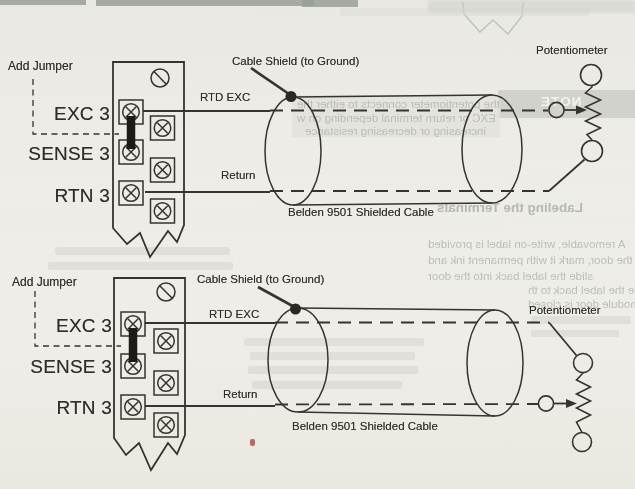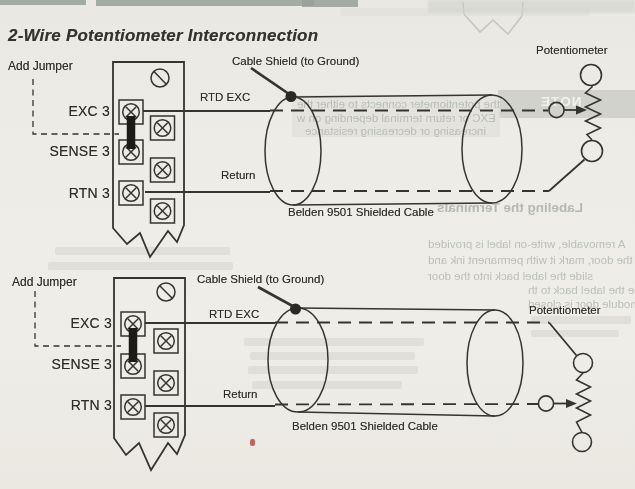--- a/index.html
+++ b/index.html
@@ -3,21 +3,21 @@
 <meta charset="utf-8">
 <style>
   html,body{margin:0;padding:0;}
   .page{
     position:relative;width:635px;height:489px;overflow:hidden;
     background:linear-gradient(180deg,#eae8e2 0%,#edece6 30%,#eeede7 70%,#eae8e1 100%);
     font-family:"Liberation Sans",sans-serif;color:#2f2e29;
   }
   .lbl{position:absolute;font-size:11.5px;line-height:1.1;color:#2e2d28;white-space:nowrap;
        text-shadow:0 0 .5px rgba(46,45,40,.55);text-align:right;}
-  .lbl-term{font-size:14px;letter-spacing:.2px;}
+  .lbl-term{font-size:19px;letter-spacing:.2px;}
   .title{position:absolute;left:8px;top:26px;font-size:17px;font-style:italic;font-weight:700;
          letter-spacing:.2px;color:#34332d;text-shadow:0 0 .6px rgba(40,40,35,.5);white-space:nowrap;}
   .ralign{text-align:right;}
   
   .bleed{position:absolute;transform:scaleX(-1);filter:blur(.6px);color:#adb5ac;
          opacity:.8;white-space:nowrap;font-size:11.5px;}
   .bleed-h{font-size:13.5px;font-weight:700;color:#a6aea5;}
   .band{position:absolute;}
   .smudge{position:absolute;background:#d5d4ce;opacity:.55;filter:blur(.6px);border-radius:2px;}
   .streak{position:absolute;background:#98a09a;opacity:.85;filter:blur(.4px);}
@@ -205,21 +205,20 @@
       <circle cx="295.5" cy="309" r="5.5" fill="#2a2926"></circle>
 
       <g>
         <circle class="ink" cx="583" cy="363" r="9.5" stroke-width="1.6"></circle>
         <path class="ink" stroke-width="1.6" d="M583,372.5 L583,373 L576.5,380 L590.5,387 L576.5,394 L590.5,401 L576.5,408 L590.5,415 L576.5,422 L582,432.5"></path>
         <circle class="ink" cx="582" cy="442" r="9.5" stroke-width="1.6"></circle>
       </g>
     </g>
   </svg>
 
-  <div class="title">2-Wire Potentiometer Interconnection</div>
 
   <div class="lbl" style="left:8px;top:60px;font-size:12px;">Add Jumper</div>
   <div class="lbl lbl-term ralign" style="left:40px;top:104px;width:70px;">EXC 3</div>
   <div class="lbl lbl-term ralign" style="left:25px;top:144px;width:85px;">SENSE 3</div>
   <div class="lbl lbl-term ralign" style="left:40px;top:186px;width:70px;">RTN 3</div>
   <div class="lbl" style="left:232px;top:55px;">Cable Shield (to Ground)</div>
   <div class="lbl" style="left:200px;top:91px;">RTD EXC</div>
   <div class="lbl" style="left:221px;top:169px;">Return</div>
   <div class="lbl" style="left:288px;top:206px;">Belden 9501 Shielded Cable</div>
   <div class="lbl" style="left:536px;top:44px;">Potentiometer</div>

